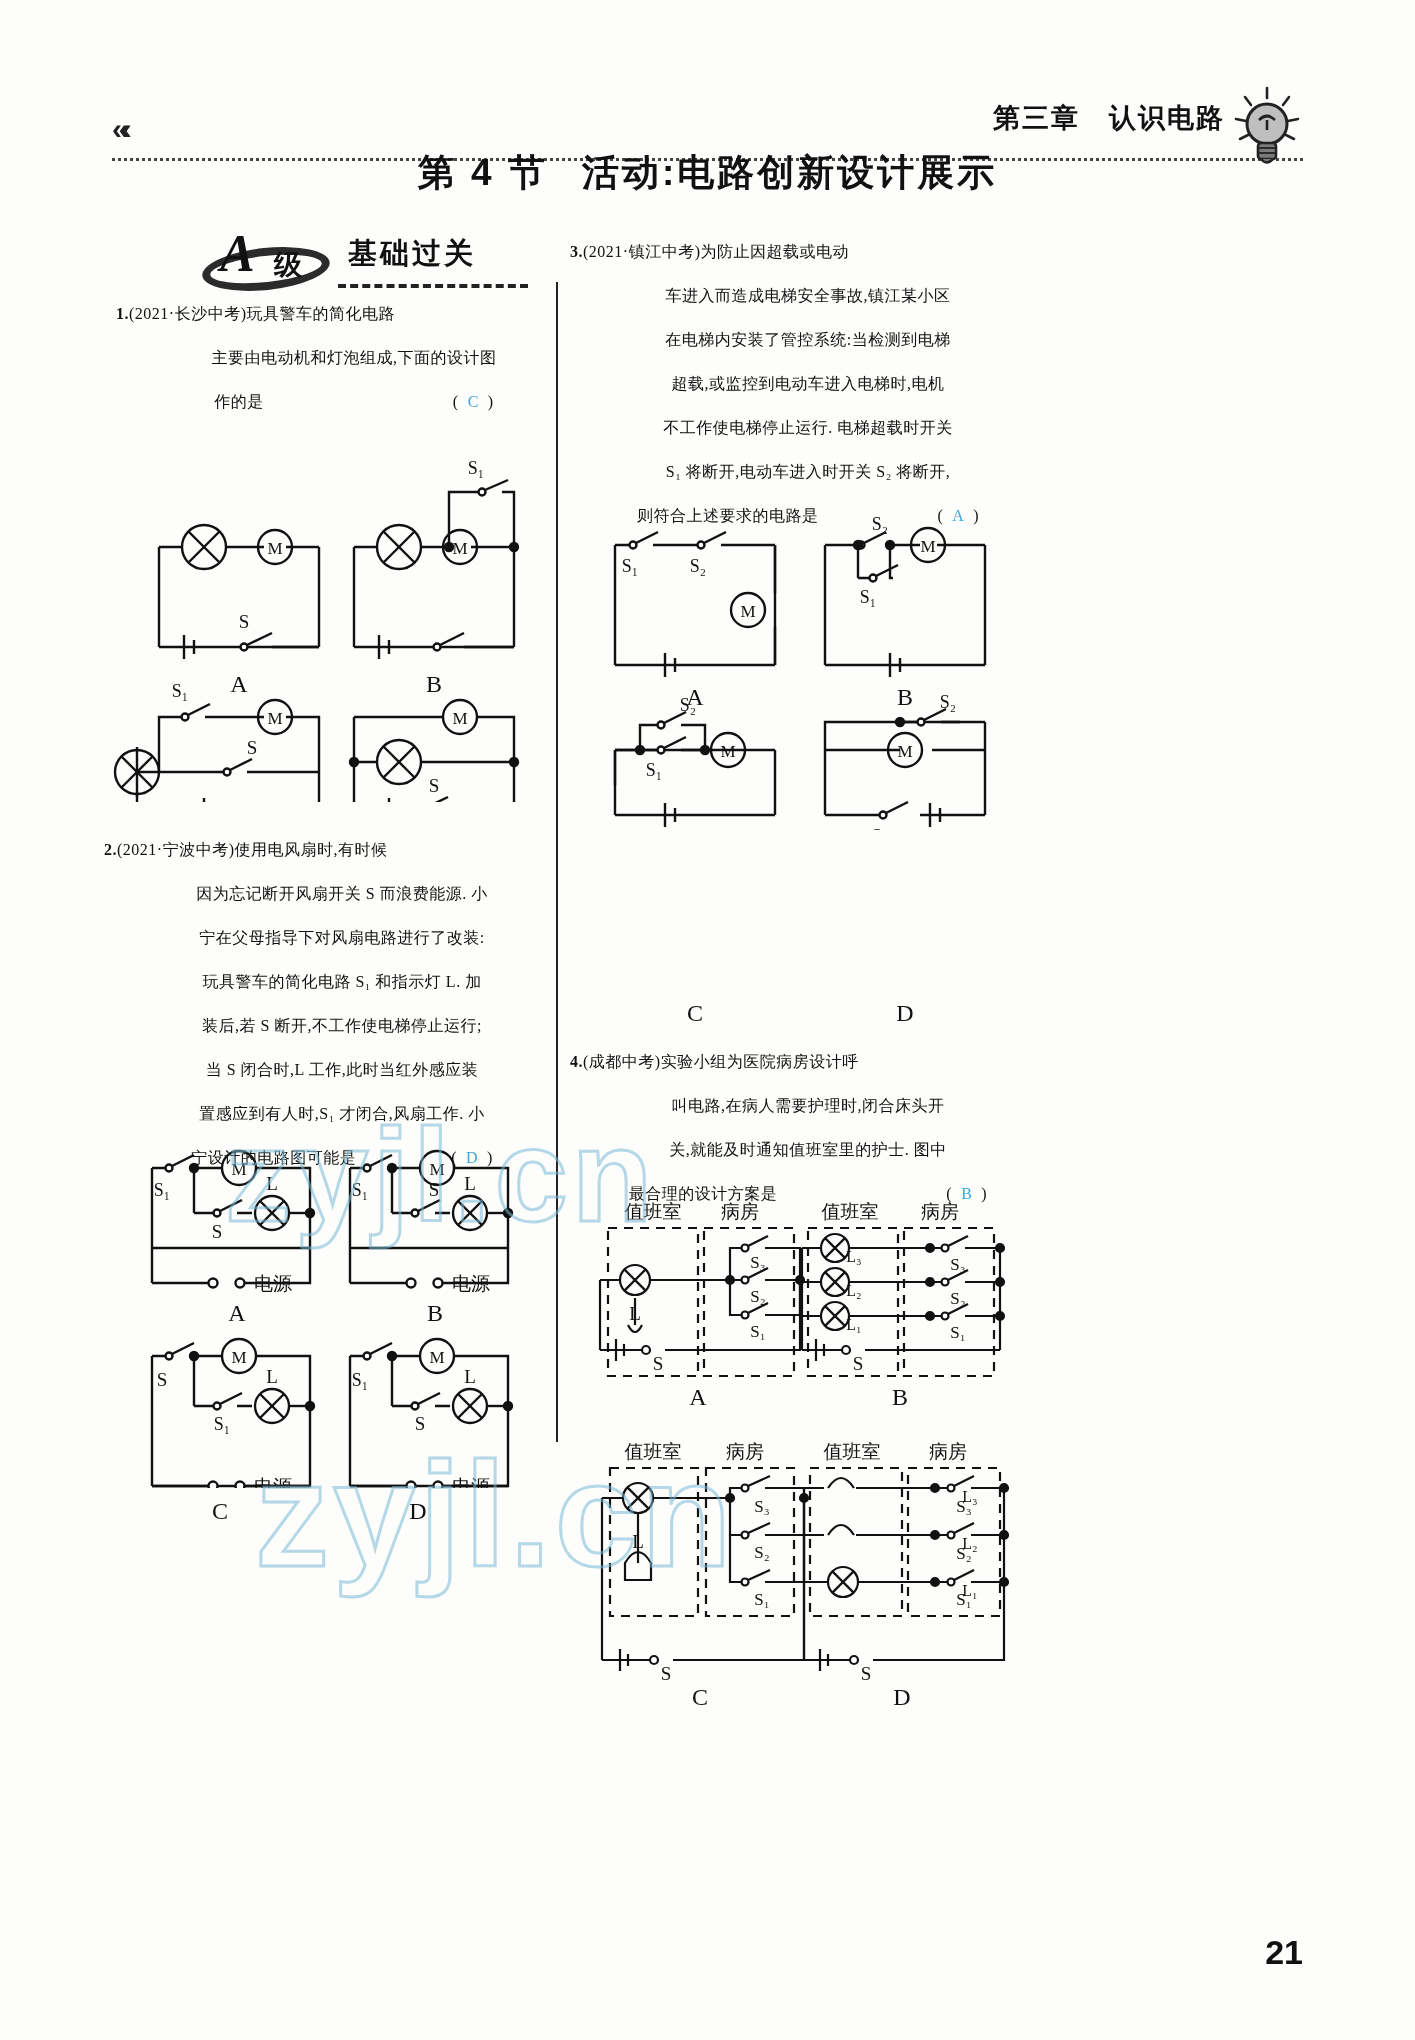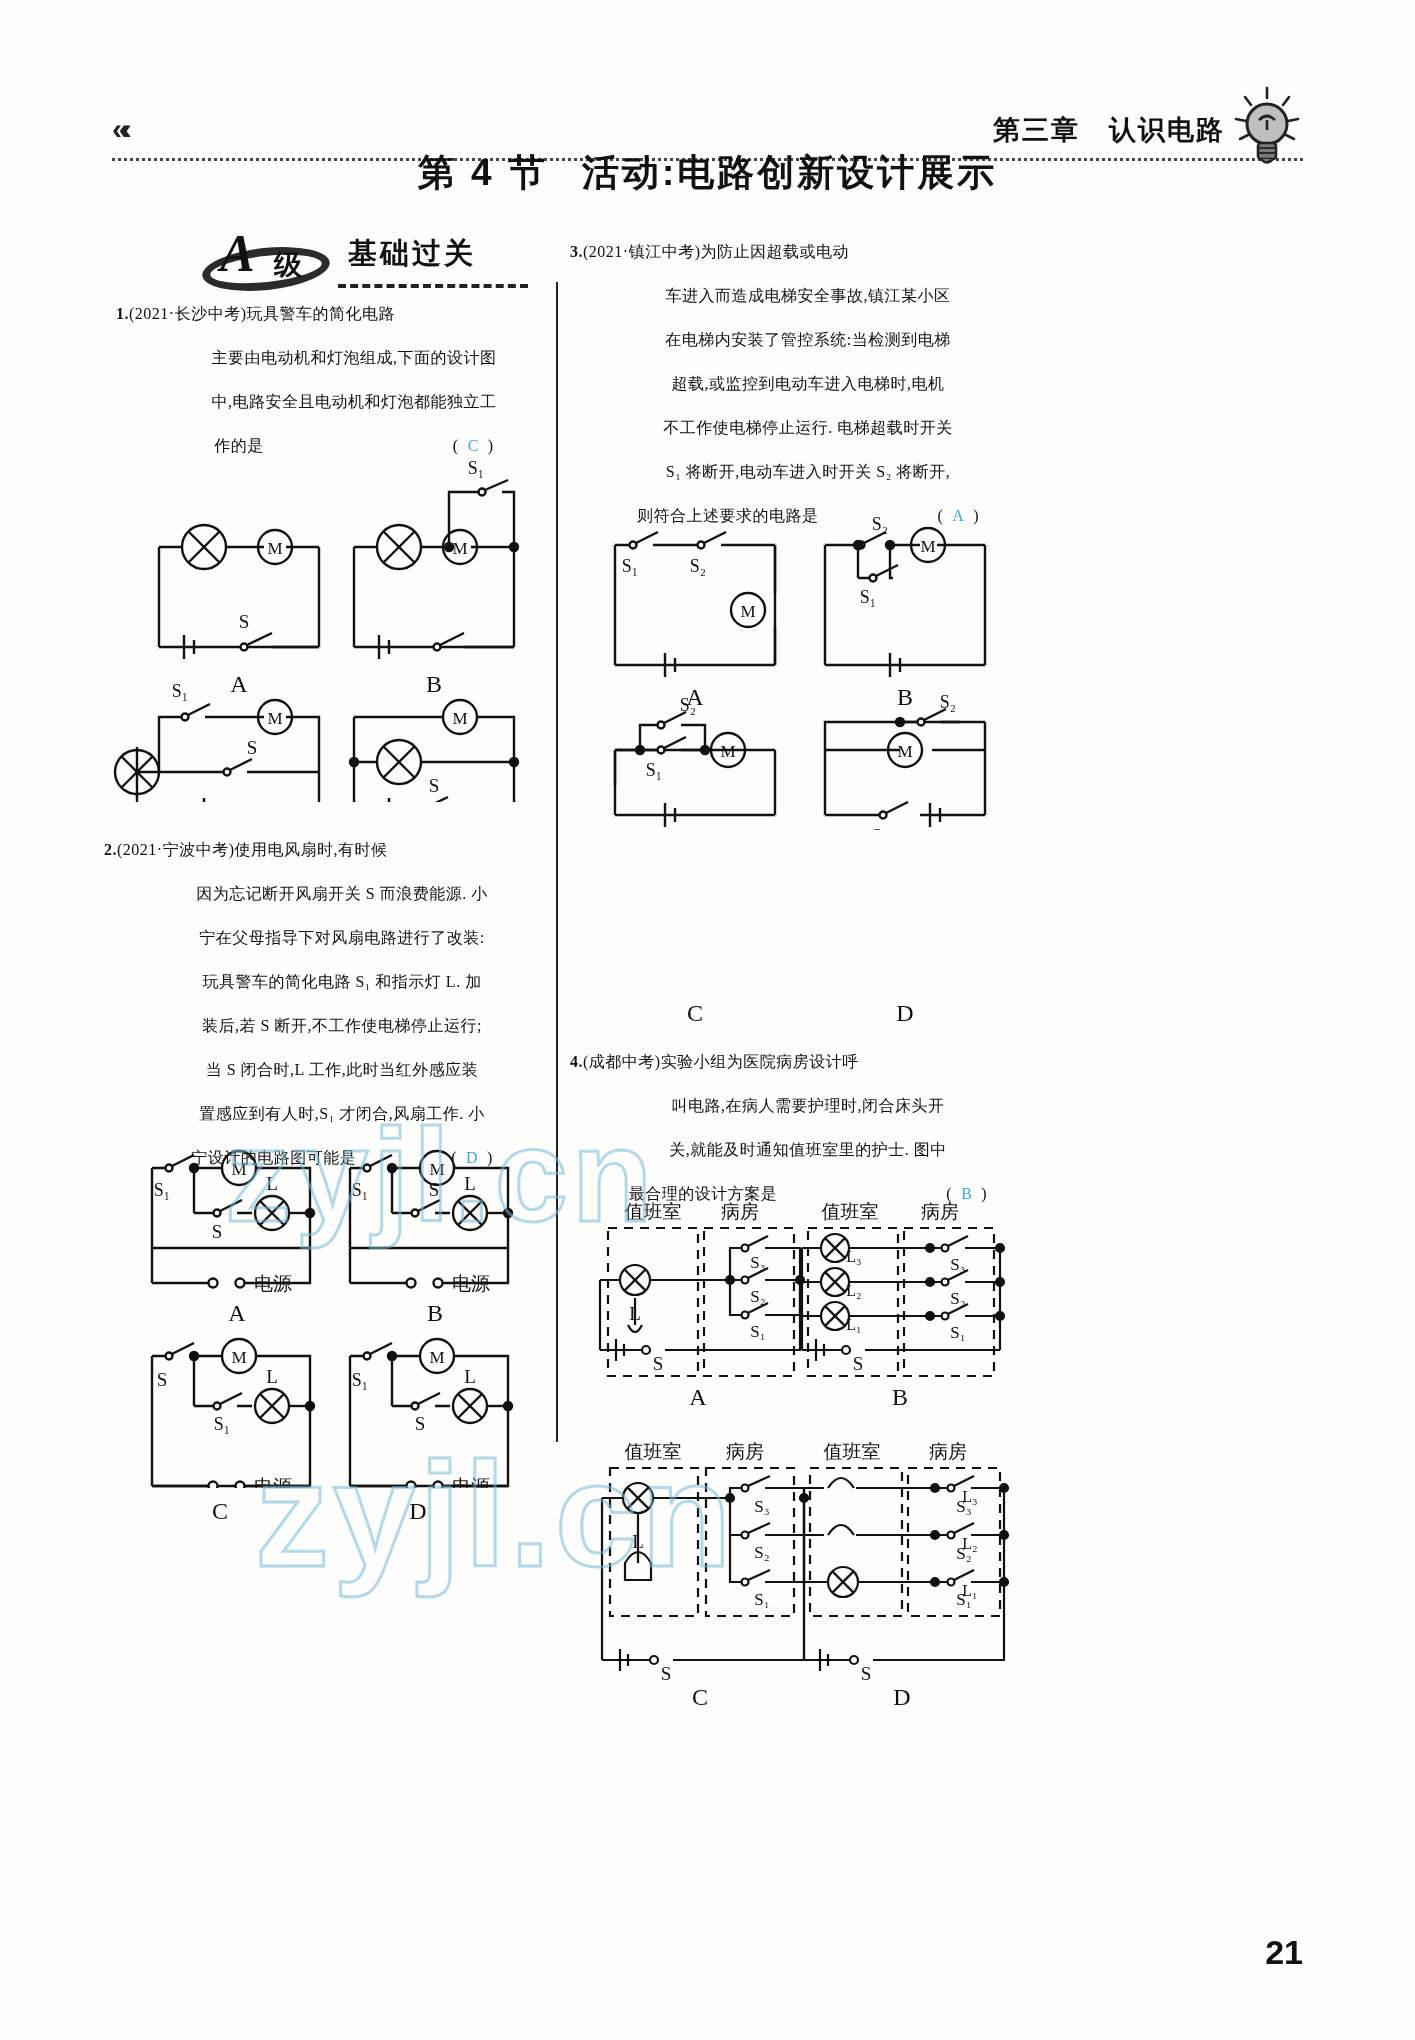--- a/index.html
+++ b/index.html
@@ -15,21 +15,21 @@
   .page { position:absolute; inset:0; }
 
   
   .header { position:absolute; left:0; right:0; top:52px; height:70px; }
   .hdr-chev {
     position:absolute; left:112px; top:60px;
     font-size:30px; letter-spacing:-7px; color:#222; font-weight:700;
     font-family:"Liberation Sans",sans-serif;
   }
   .hdr-title {
-    position:absolute; right:190px; top:60px;
+    position:absolute; right:190px; top:48px;
     font-size:27px; font-weight:700; letter-spacing:2px;
     font-family:"Liberation Sans","DejaVu Sans",sans-serif;
     white-space:nowrap;
   }
   .hdr-rule {
     position:absolute; left:112px; right:112px; top:106px;
     border-top:3px dotted #444;
   }
   .bulb { position:absolute; right:110px; top:34px; width:76px; height:84px; }
 
@@ -156,21 +156,20 @@
     <div class="badge-text">基础过关</div>
     <div class="badge-dash"></div>
   </div>
 
   <div class="col-divider"></div>
 
   <div class="qblock" style="left:116px; top:292px; width:450px;">
     <div class="qtext">
       <div class="qline"><span class="num">1.</span><span>(2021·长沙中考)玩具警车的简化电路</span></div>
       <div class="qline ind">主要由电动机和灯泡组成,下面的设计图</div>
-      <div class="qline ind">中,电路安全且电动机和灯泡都能独立工</div>
       <div class="qline ind">
         <span>作的是</span>
         <span style="display:inline-block;width:180px;"></span>
         (&nbsp;&nbsp;<span class="ans">C</span>&nbsp;&nbsp;)
       </div>
     </div>
   </div>
 
   <svg style="position:absolute;left:104px;top:452px;" width="452" height="350">
     <g stroke="#111" stroke-width="2.4" fill="none">

